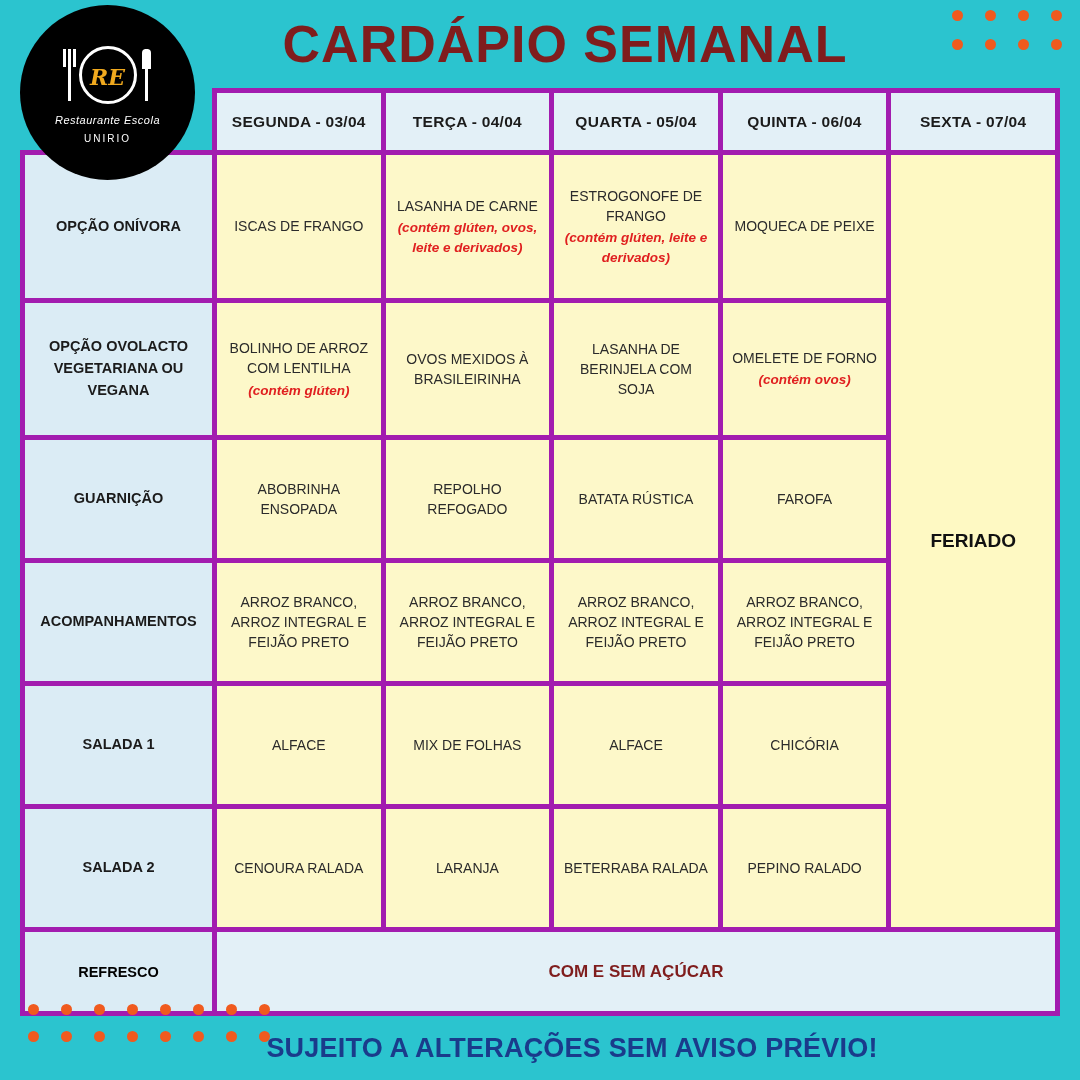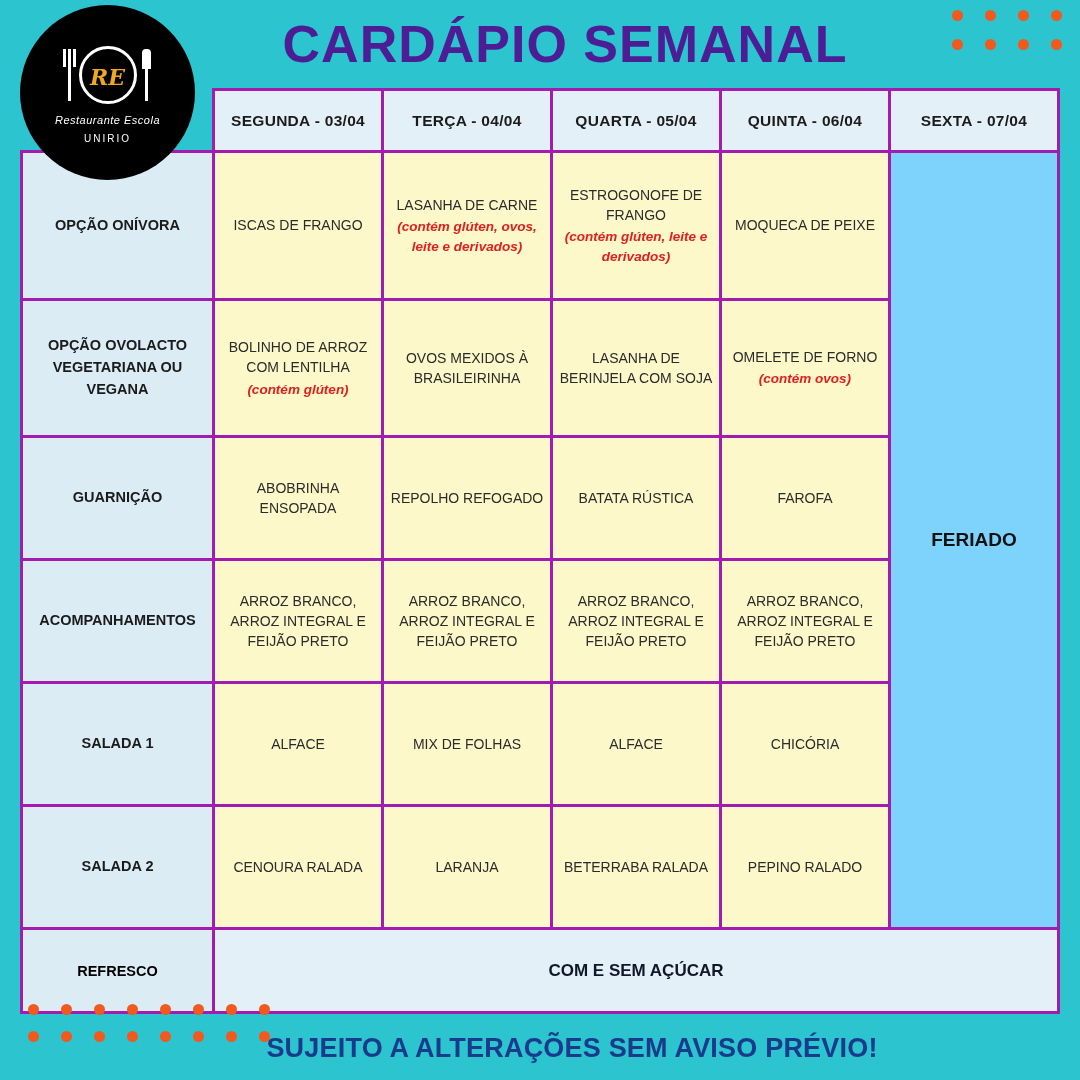--- a/index.html
+++ b/index.html
@@ -22,21 +22,21 @@
     left: 0;
     width: 1080px;
     height: 88px;
   }
   .title {
     position: absolute;
     left: 250px;
     top: 6px;
     width: 630px;
     text-align: center;
-    color: #4c1d95;
+    color: #7f1d1d;
     font-size: 52px;
     font-weight: bold;
     letter-spacing: 1px;
     line-height: 76px;
     white-space: nowrap;
   }
 
   
   .dots-tr {
     position: absolute;
@@ -160,21 +160,21 @@
   
   .menu-table {
     position: absolute;
     left: 20px;
     top: 88px;
     width: 1040px;
     border-collapse: collapse;
     table-layout: fixed;
   }
   .menu-table td, .menu-table th {
-    border: 3px solid #a21caf;
+    border: 5px solid #a21caf;
     vertical-align: middle;
     text-align: center;
     padding: 4px 6px;
     box-sizing: border-box;
   }
   .corner-cell {
     width: 192px;
     background: transparent;
     border: none !important;
   }
@@ -203,36 +203,36 @@
   }
   .cell .alert {
     display: block;
     color: #e02020;
     font-style: italic;
     font-weight: bold;
     font-size: 13.5px;
     margin-top: 2px;
   }
   .holiday {
-    background: #7dd3fc;
+    background: #fef9c3;
     color: #111111;
     font-size: 19px;
     font-weight: bold;
   }
   .drink-label {
     background: #dbecf5;
     font-size: 14.5px;
     font-weight: bold;
     margin-left: 32px;
   }
   .drink-value {
     background: #e3f0f7;
     font-size: 17px;
     font-weight: bold;
-    color: #0f172a;
+    color: #7f1d1d;
     height: 84px;
   }
 
   
   .footer-note {
     position: absolute;
     left: 0;
     bottom: 16px;
     width: 1080px;
     text-align: center;

